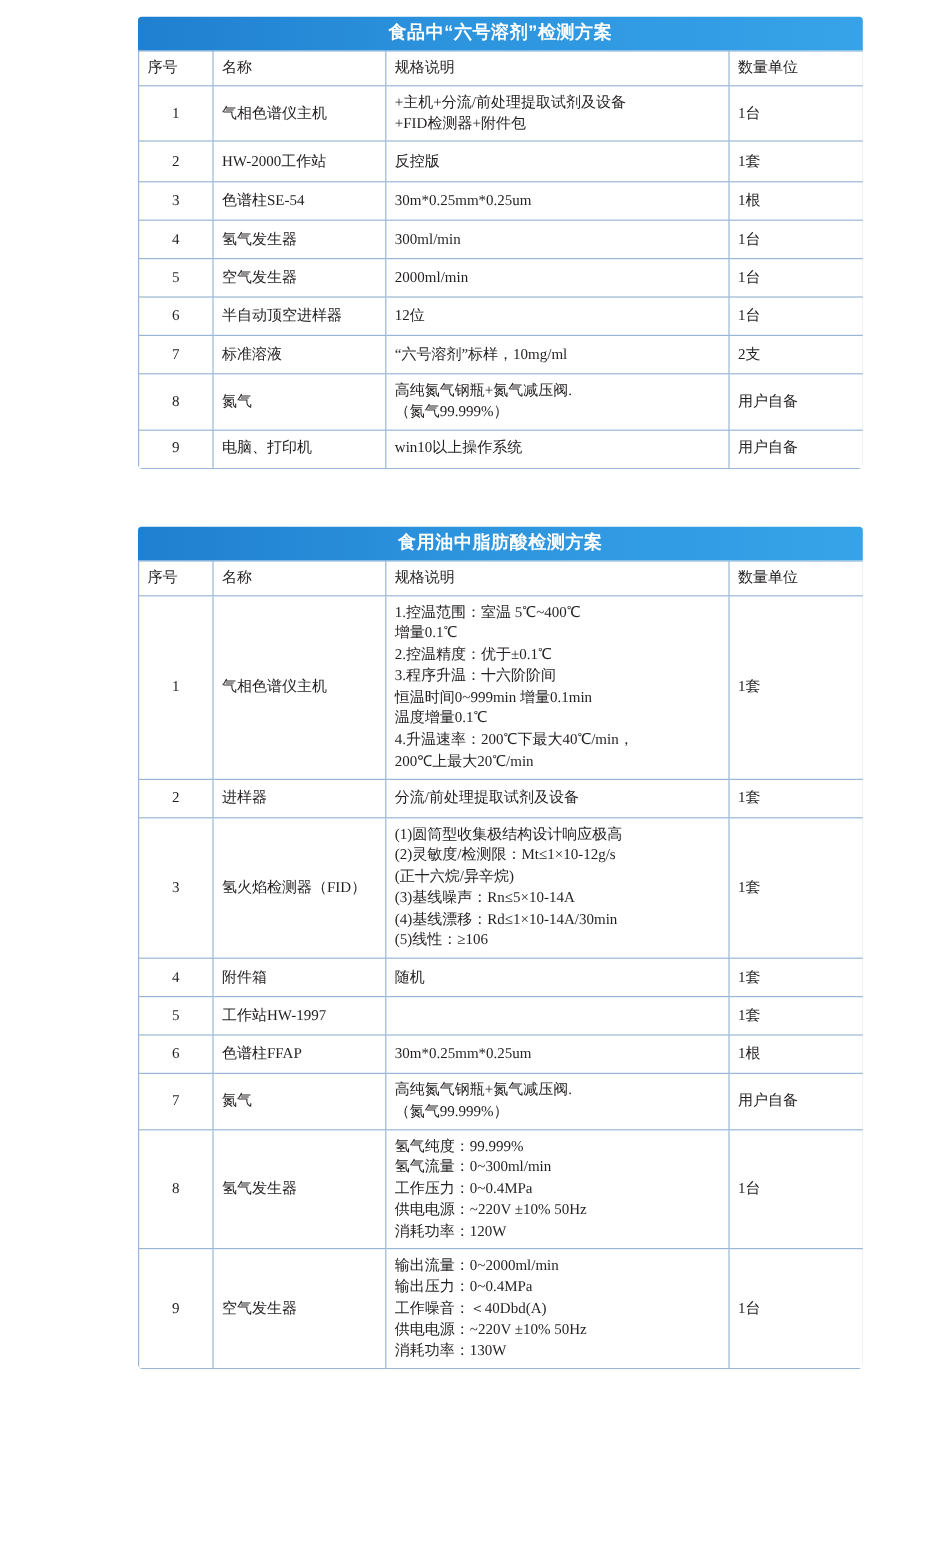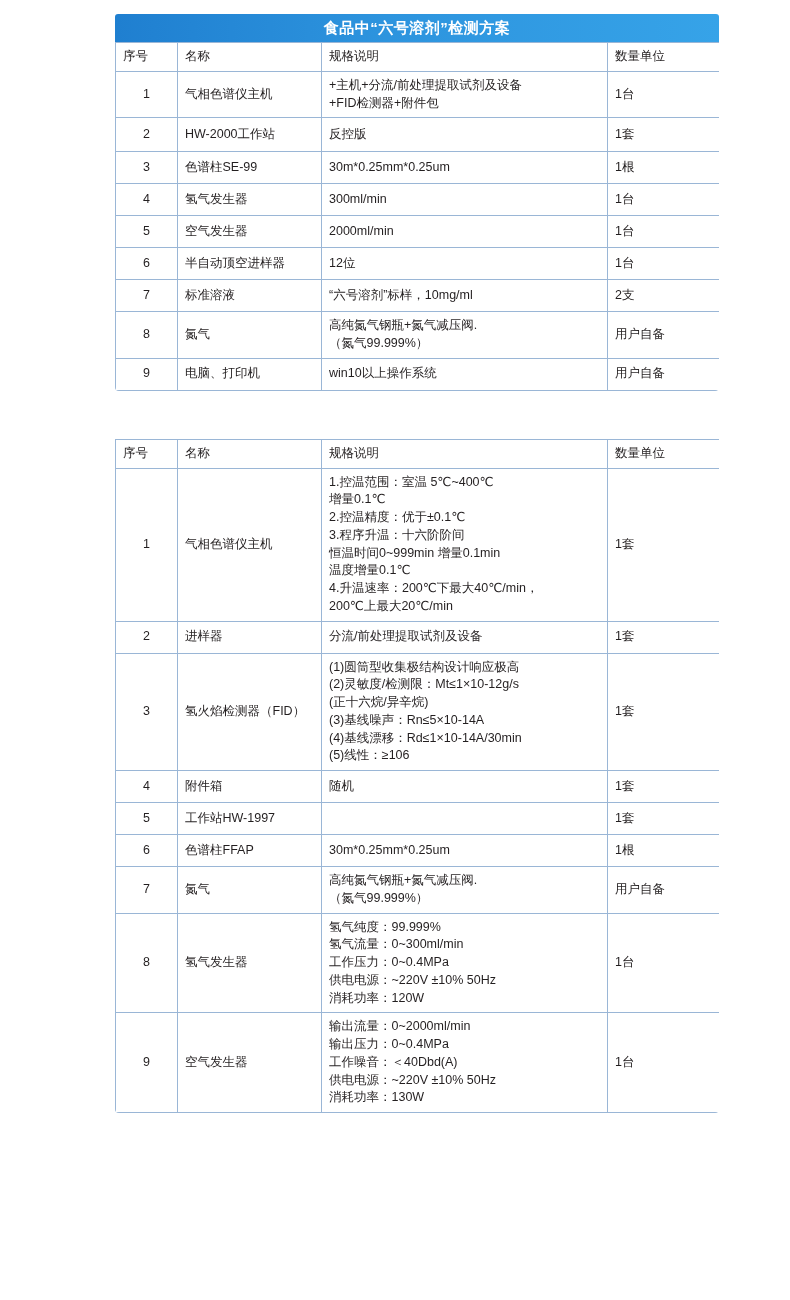--- a/index.html
+++ b/index.html
@@ -74,20 +74,21 @@
 
   td.cell-no { text-align: center; }
   td.cell-unit { }
 
   .ml { white-space: pre-line; }
 
   
   .table-wrap {
     border-radius: 0 0 4px 4px;
     overflow: hidden;
+    font-family: Liberation Serif, serif;
   }
 </style>
 </head>
 <body>
 
 <div class="page">
 
   <div class="table-block block-1">
     <div class="title-bar">食品中“六号溶剂”检测方案</div>
     <div class="table-wrap">
@@ -115,21 +116,21 @@
             <td class="cell-unit">1台</td>
           </tr>
           <tr style="height:34px">
             <td class="cell-no">2</td>
             <td>HW-2000工作站</td>
             <td class="ml">反控版</td>
             <td class="cell-unit">1套</td>
           </tr>
           <tr style="height:32px">
             <td class="cell-no">3</td>
-            <td>色谱柱SE-99</td>
+            <td>色谱柱SE-54</td>
             <td class="ml">30m*0.25mm*0.25um</td>
             <td class="cell-unit">1根</td>
           </tr>
           <tr style="height:32px">
             <td class="cell-no">4</td>
             <td>氢气发生器</td>
             <td class="ml">300ml/min</td>
             <td class="cell-unit">1台</td>
           </tr>
           <tr style="height:32px">
@@ -162,20 +163,21 @@
             <td>电脑、打印机</td>
             <td class="ml">win10以上操作系统</td>
             <td class="cell-unit">用户自备</td>
           </tr>
         </tbody>
       </table>
     </div>
   </div>
 
   <div class="table-block block-2">
+    <div class="title-bar">食用油中脂肪酸检测方案</div>
     <div class="table-wrap">
       <table class="spec">
         <colgroup>
           <col class="col-no">
             <col class="col-name">
             <col class="col-spec">
             <col class="col-unit">
         </colgroup>
         <thead>
           <tr>

